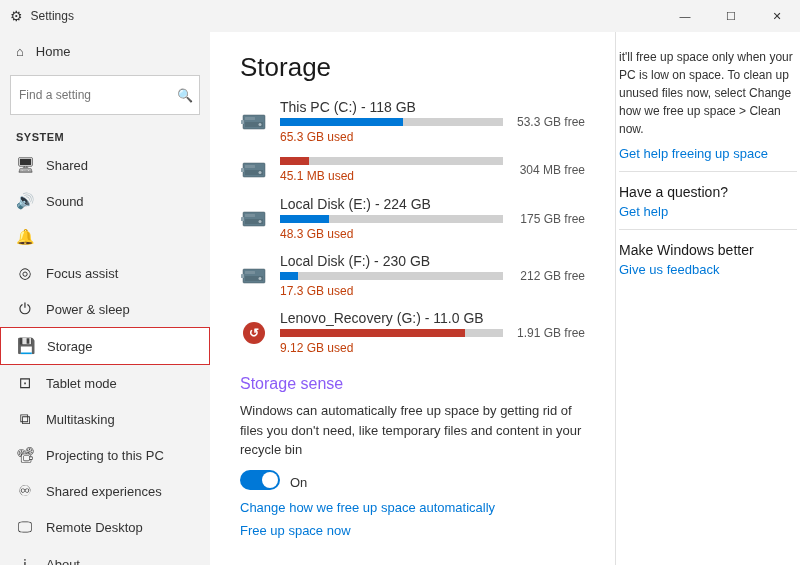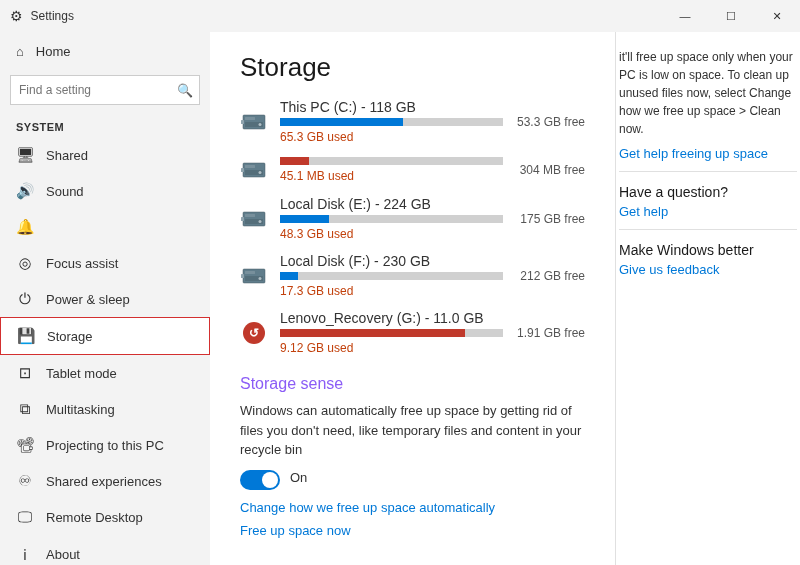--- a/index.html
+++ b/index.html
@@ -73,21 +73,21 @@
       padding: 12px 16px;
       cursor: pointer;
       color: #333;
     }
     .sidebar-search {
       margin: 4px 10px 8px 10px;
       position: relative;
     }
     .sidebar-search input {
       width: 100%;
-      height: 30px;
+      height: 40px;
       border: 1px solid #ccc;
       background: #fff;
       padding: 0 28px 0 8px;
       font-size: 12px;
       color: #666;
       outline: none;
     }
     .sidebar-search .search-icon-inner {
       position: absolute;
       right: 6px;
@@ -194,21 +194,21 @@
       margin-top: 4px;
     }
     .section-desc {
       font-size: 13px;
       color: #333;
       line-height: 1.5;
       margin-bottom: 10px;
     }
     .toggle-row {
       display: flex;
-      align-items: flex-start;
+      align-items: flex-end;
       gap: 10px;
       margin-bottom: 10px;
     }
     .toggle {
       width: 40px;
       height: 20px;
       background: #0078d7;
       border-radius: 10px;
       position: relative;
       cursor: pointer;

